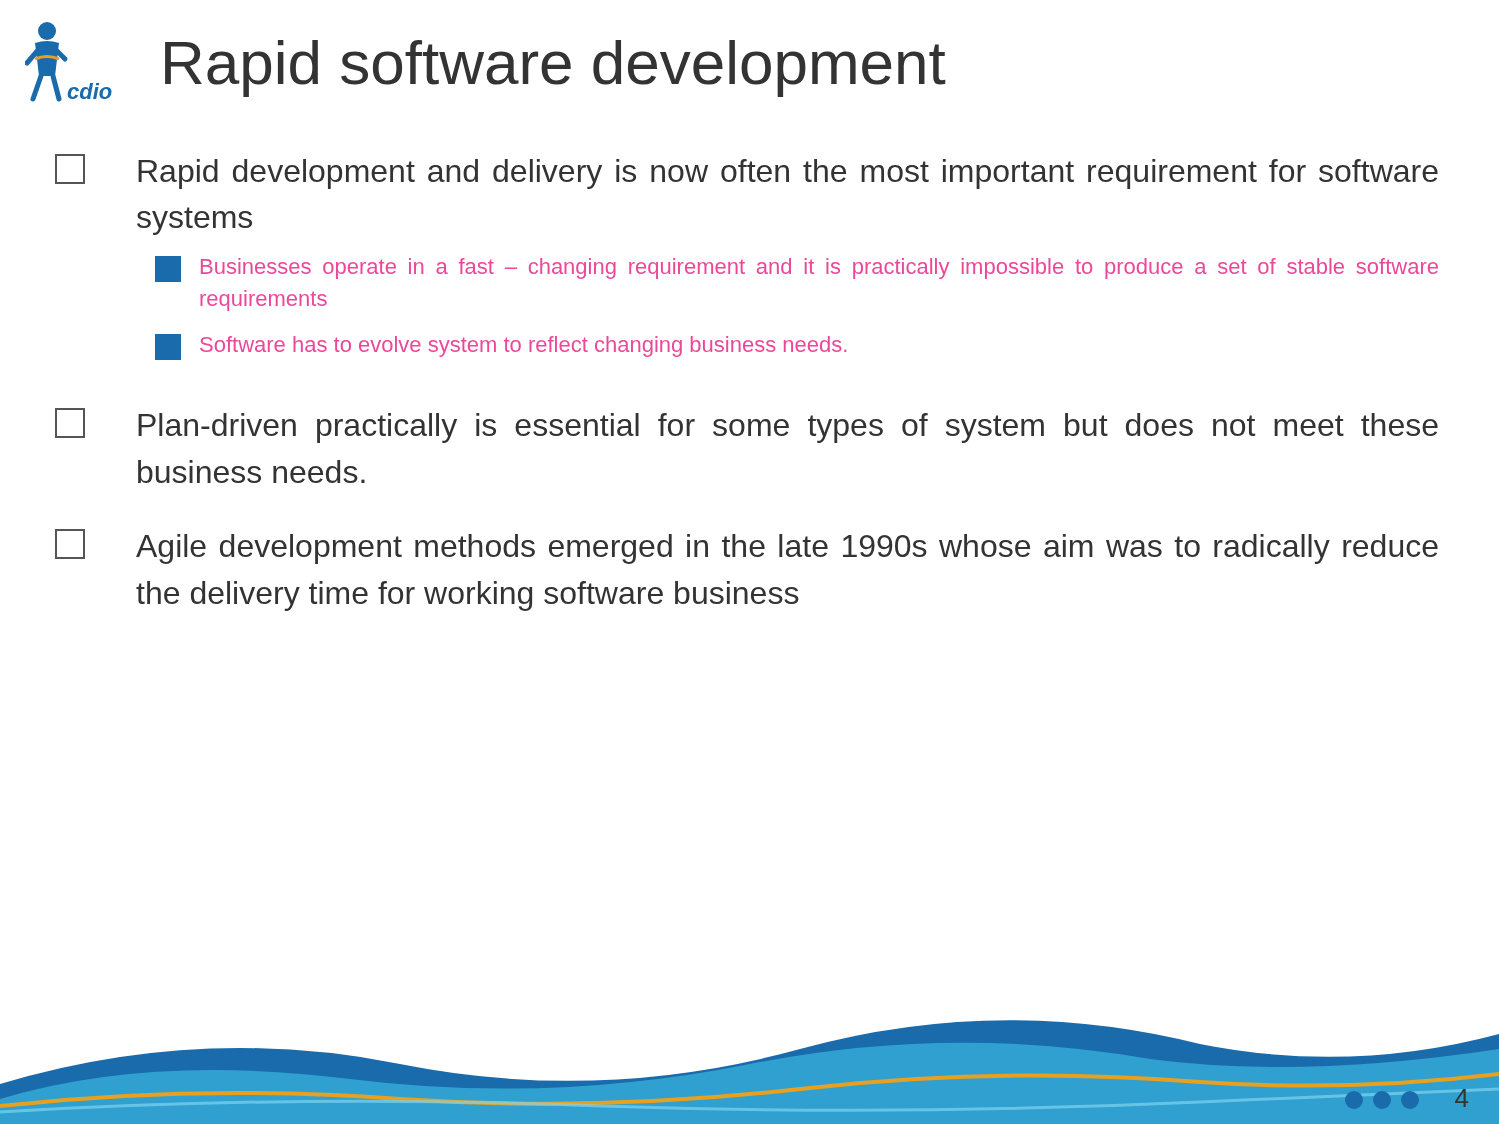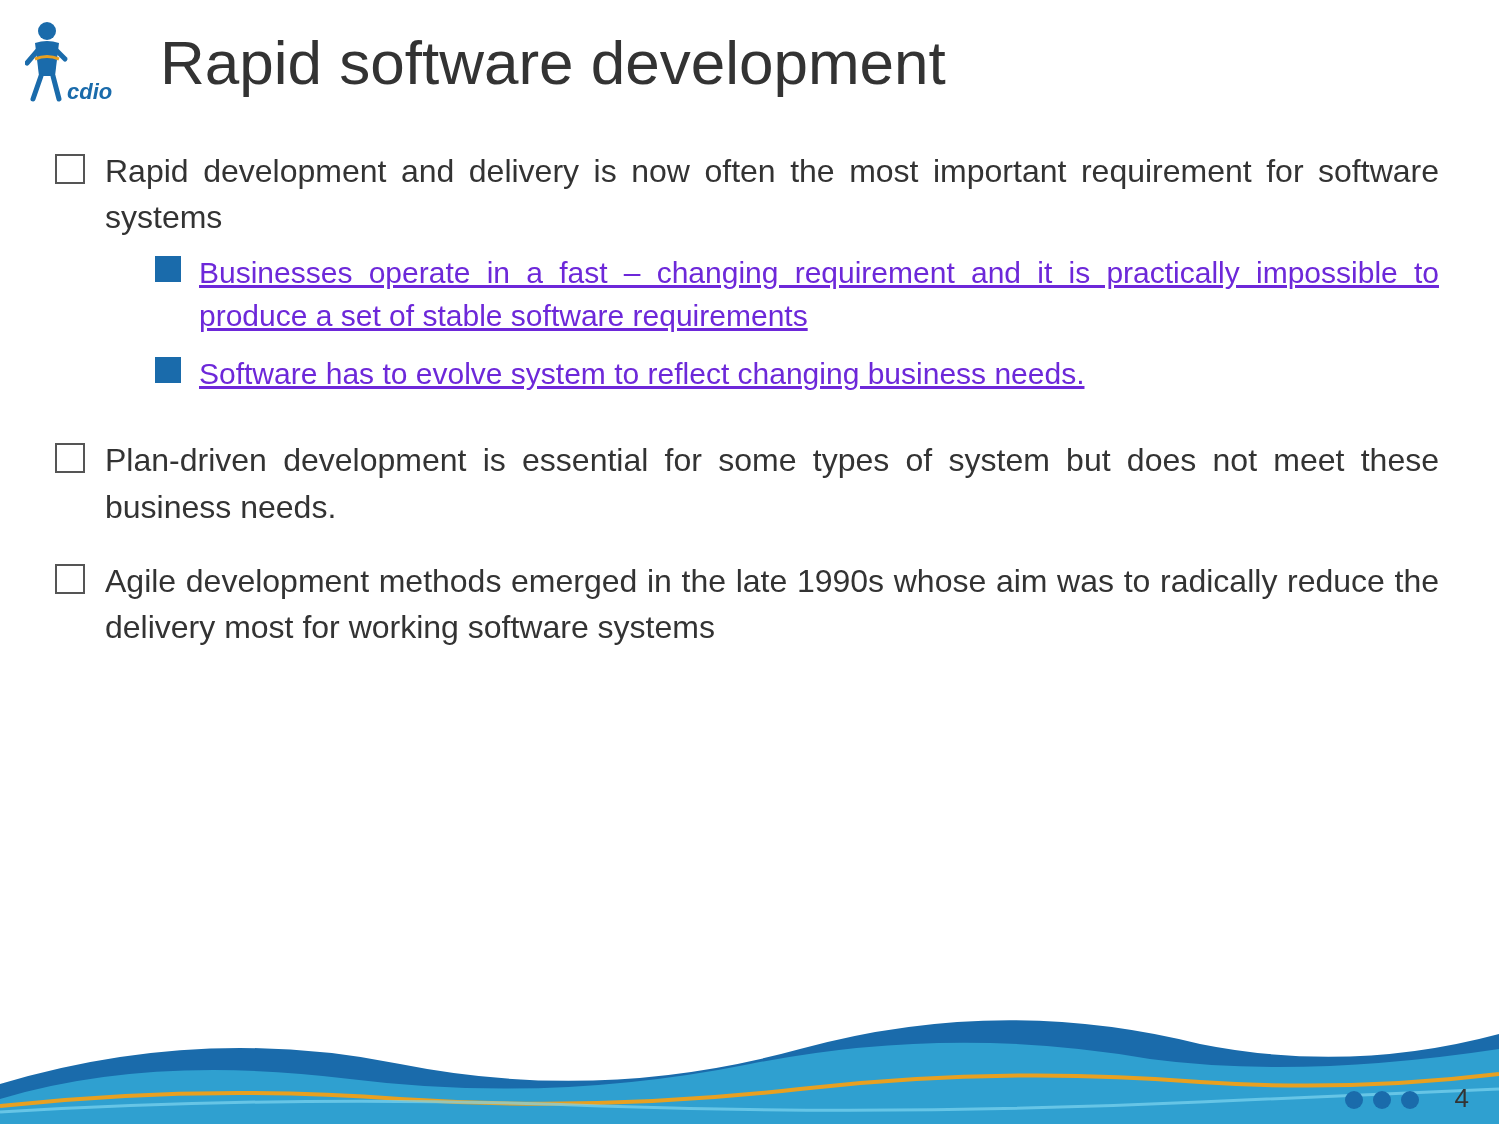--- a/index.html
+++ b/index.html
@@ -73,20 +73,21 @@
       flex-shrink: 0;
       background: transparent;
     }
 
     .bullet-text {
       font-size: 32px;
       color: #333;
       line-height: 1.45;
       text-align: justify;
       flex: 1;
+      margin-left: 31px;
     }
 
     
     .sub-bullets {
       margin-top: 10px;
       margin-left: 50px;
     }
 
     .sub-bullet-item {
       display: flex;
@@ -98,26 +99,25 @@
       width: 26px;
       height: 26px;
       border: 2.5px solid #1a6bab;
       background: #1a6bab;
       margin-right: 18px;
       margin-top: 5px;
       flex-shrink: 0;
     }
 
     .sub-bullet-text {
-      font-size: 30px;
-      color: #6d28d9;
+      font-size: 22px;
+      color: #ec4899;
       line-height: 1.45;
       text-align: justify;
       flex: 1;
-      text-decoration: underline;
     }
 
     
     .footer {
       position: absolute;
       bottom: 0;
       left: 0;
       width: 100%;
       height: 130px;
     }
@@ -202,26 +202,26 @@
           <div class="sub-bullet-item">
             <div class="sub-bullet-checkbox"></div>
             <div class="sub-bullet-text">Software has to evolve system to reflect changing business needs.</div>
           </div>
         </div>
       </div>
     </div>
 
     <div class="bullet-item">
       <div class="bullet-checkbox"></div>
-      <div class="bullet-text">Plan-driven development is essential for some types of system but does not meet these business needs.</div>
+      <div class="bullet-text">Plan-driven practically is essential for some types of system but does not meet these business needs.</div>
     </div>
 
     <div class="bullet-item">
       <div class="bullet-checkbox"></div>
-      <div class="bullet-text">Agile development methods emerged in the late 1990s whose aim was to radically reduce the delivery most for working software systems</div>
+      <div class="bullet-text">Agile development methods emerged in the late 1990s whose aim was to radically reduce the delivery time for working software business</div>
     </div>
 
   </div>
 
   <div class="footer">
     <svg viewBox="0 0 1499 130" preserveAspectRatio="none" xmlns="http://www.w3.org/2000/svg">
 
       <path d="M0 90 Q200 30 400 70 Q600 110 800 55 Q1000 0 1200 50 Q1350 80 1499 40 L1499 130 L0 130 Z" fill="#1a6bab"></path>
 
       <path d="M0 105 Q150 60 350 85 Q550 110 750 70 Q950 30 1150 65 Q1300 85 1499 55 L1499 130 L0 130 Z" fill="#2fa0d0"></path>

